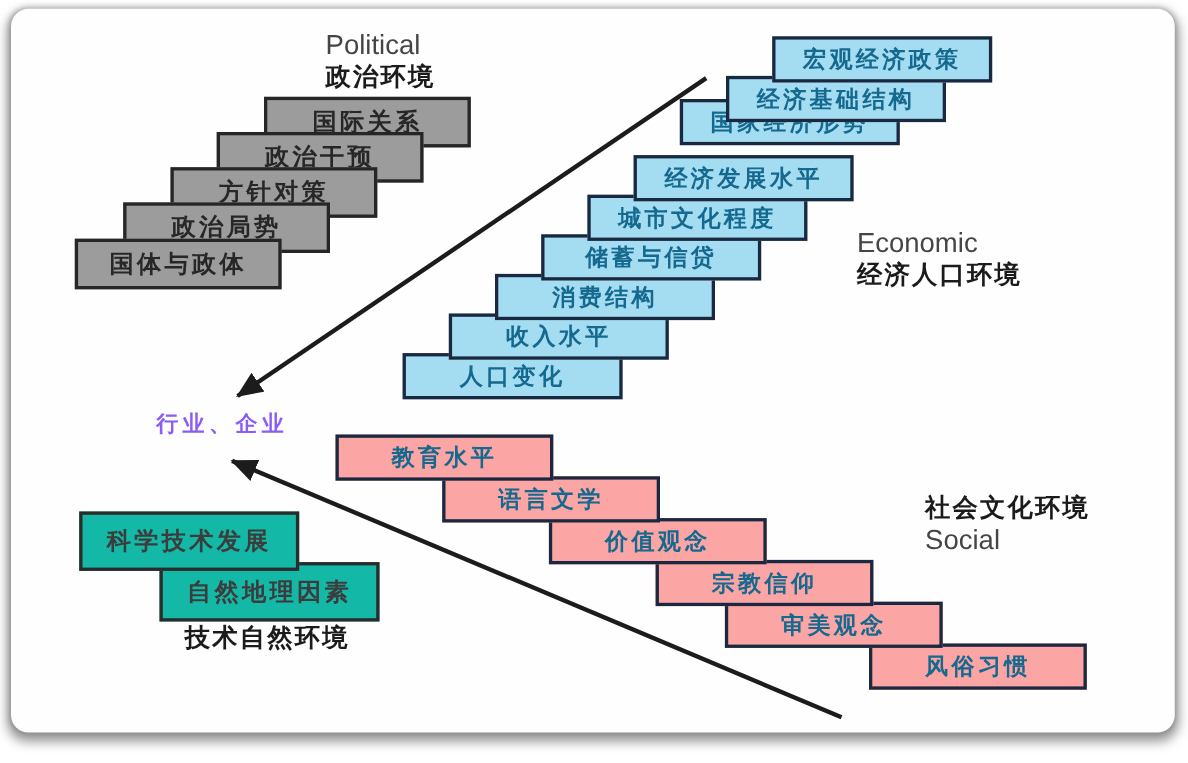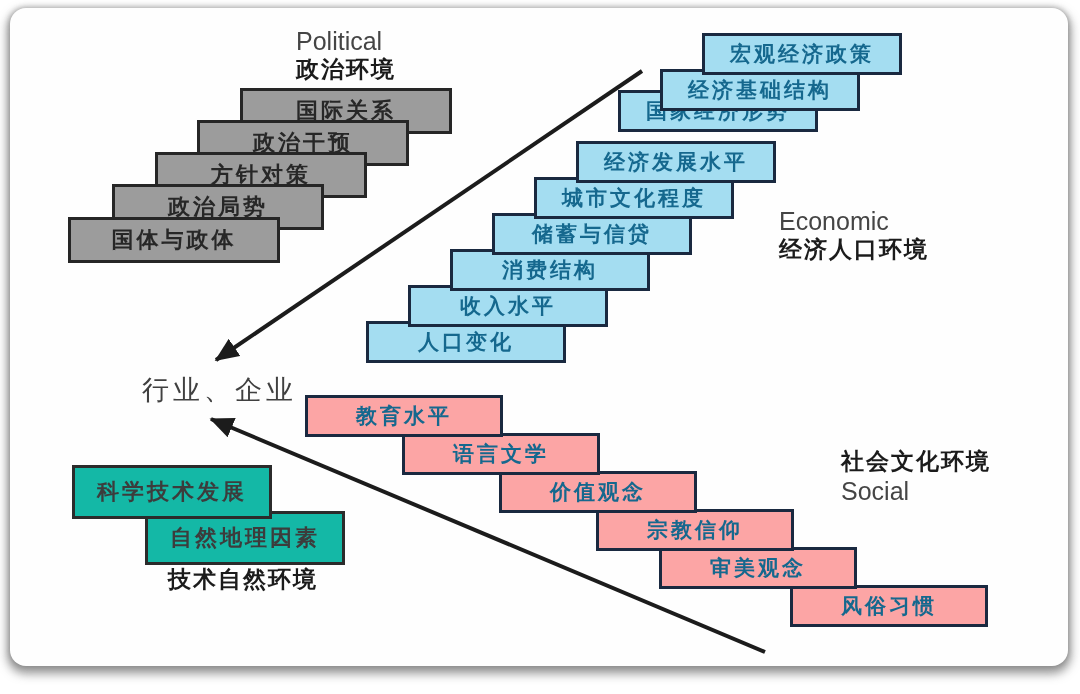--- a/index.html
+++ b/index.html
@@ -15,32 +15,32 @@
   }
   .arrows { position:absolute; left:0; top:0; width:1080px; height:694px; z-index:1; pointer-events:none; }
 
   .box {
     position:absolute; box-sizing:border-box;
     display:flex; align-items:center; justify-content:center;
     font-family:"DejaVu Serif", serif; font-weight:700;
     letter-spacing:3px; font-style:oblique 6deg;
     white-space:nowrap;
   }
-  .pol { width:212px; height:46px; background:#9c9c9c; border:3px solid #262626; color:#272727; font-size:22px; }
+  .pol { width:188px; height:46px; background:#9c9c9c; border:3px solid #262626; color:#272727; font-size:22px; }
   .eco { width:200px; height:42px; background:#a4ddf1; border:3px solid #1a2940; color:#15688e; font-size:21px; }
   .soc { width:198px; height:42px; background:#fca5a5; border:3px solid #1a2940; color:#15688e; font-size:21px; }
   .tec { width:200px; height:54px; background:#14b8a6; border:3px solid #2b2b2b; color:#3c3c3c; font-size:22px; }
 
   .heading { position:absolute; line-height:1.2; z-index:2; }
   .heading .en { display:block; color:#454545; font-weight:500; font-size:25px; }
   .heading .zh { display:block; color:#1b1b1b; font-weight:700; font-size:23px; letter-spacing:2px; }
 
   .center-label {
     position:absolute; left:142px; top:372px; z-index:2;
-    color:#404040; font-size:27px; font-weight:400; letter-spacing:4px;
+    color:#8b5cf6; font-size:20px; font-weight:700; letter-spacing:4px;
     font-family:"DejaVu Serif", serif; white-space:nowrap;
   }
 </style>
 </head>
 <body>
 
 <div class="stage">
 
   <div class="card"></div>
 

